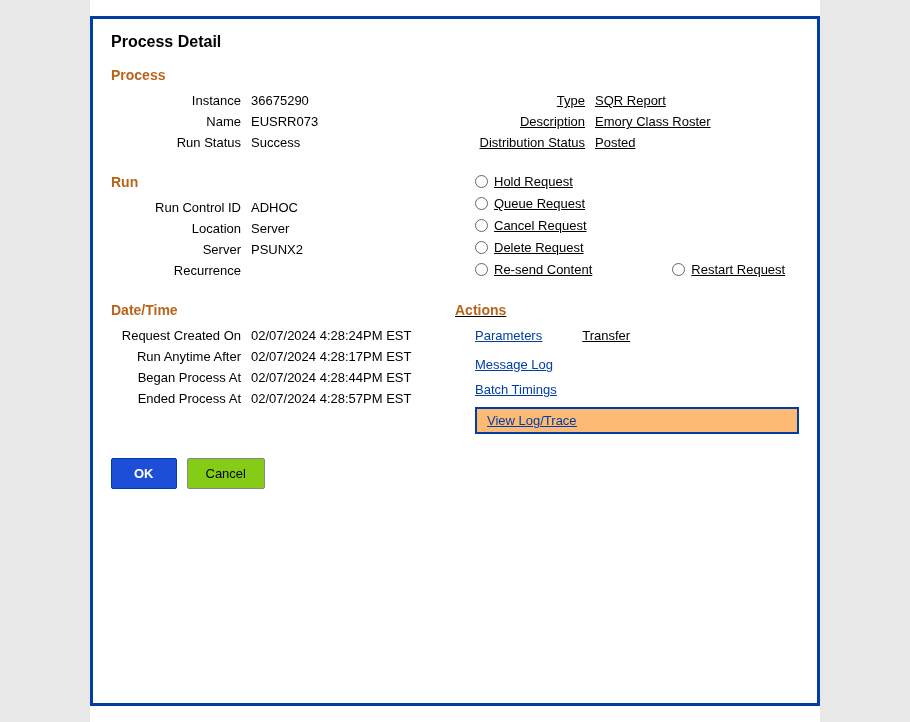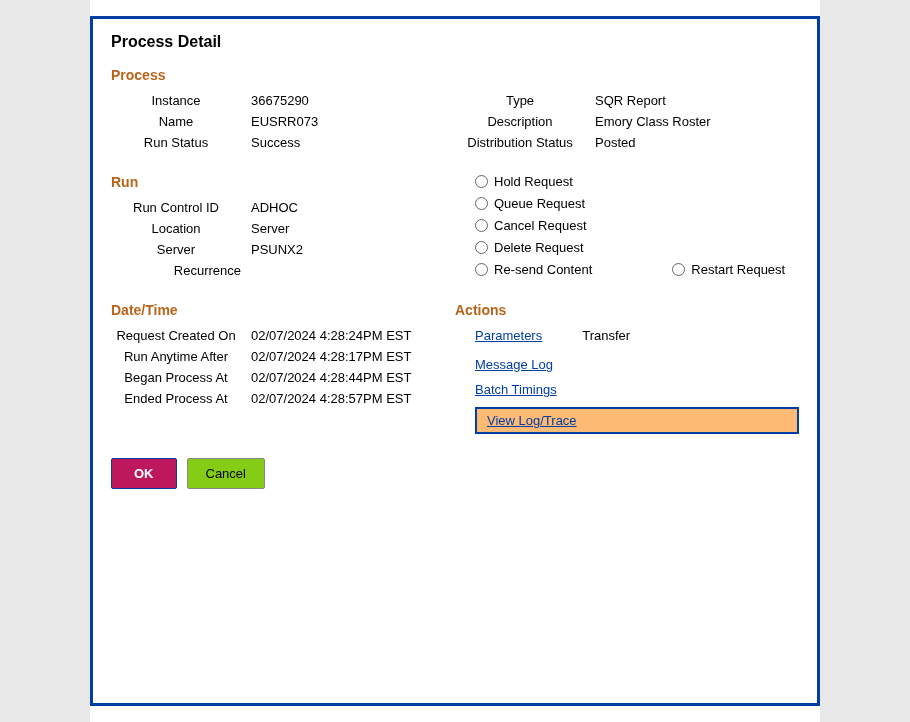--- a/index.html
+++ b/index.html
@@ -43,29 +43,30 @@
     }
     .two-col {
       display: flex;
       gap: 0;
     }
     .left-col {
       width: 50%;
     }
     .right-col {
       width: 50%;
+      text-decoration: underline;
     }
     .field-row {
       display: flex;
       align-items: baseline;
       margin-bottom: 6px;
     }
     .field-label {
       color: #000;
-      text-align: center;
+      text-align: right;
       min-width: 140px;
       padding-right: 10px;
       font-weight: normal;
     }
     .field-value {
       color: #000;
       font-weight: normal;
     }
     .radio-group {
       margin-left: 20px;
@@ -124,21 +125,21 @@
     }
     .transfer-text {
       color: #000;
     }
     .bottom-buttons {
       margin-top: 24px;
       display: flex;
       gap: 10px;
     }
     .btn-ok {
-      background: #be185d;
+      background: #1d4ed8;
       color: #fff;
       border: 1px solid #003DA5;
       padding: 7px 22px;
       font-size: 13px;
       cursor: pointer;
       border-radius: 2px;
       font-weight: bold;
     }
     .btn-cancel {
       background: #84cc16;

